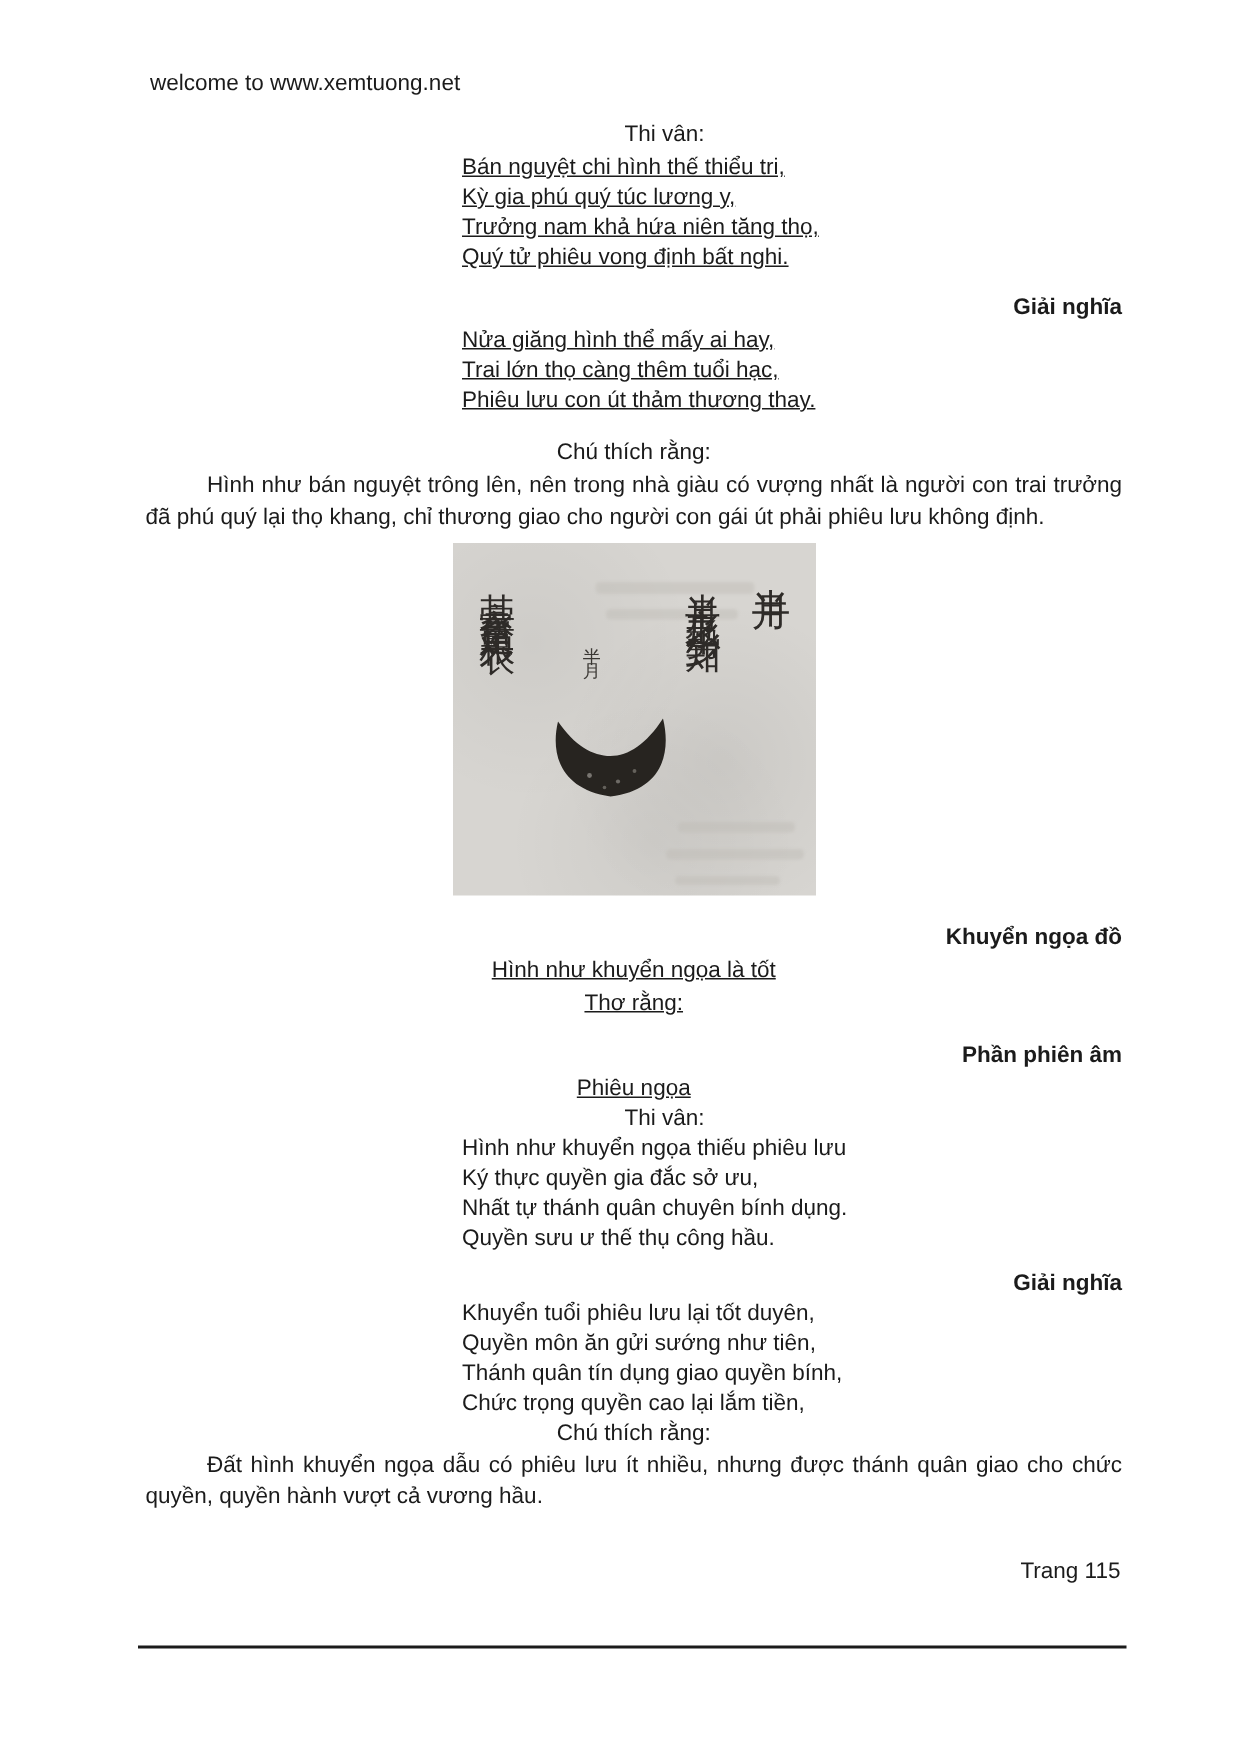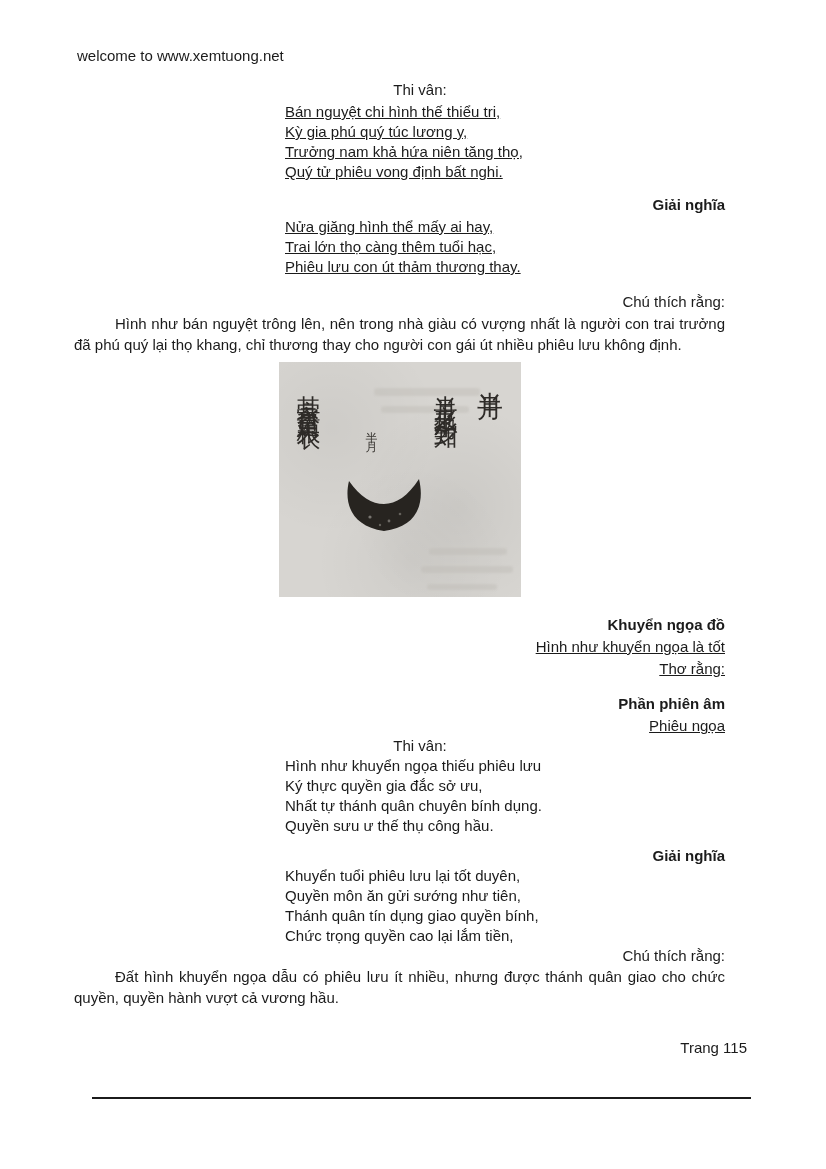--- a/index.html
+++ b/index.html
@@ -6,31 +6,31 @@
   html,body { background:#ffffff; }
   body {
     width:826px; height:1169px;
     font-family:"Liberation Sans", sans-serif;
     color:#1b1b1b;
     font-size:15px;
     position:relative;
     overflow:hidden;
   }
   .page { position:relative; width:826px; height:1169px; padding-top:46px; background:#fff; }
-  .content { width:651px; margin-left:74px; }
+  .content { width:651px; margin-left:97px; }
 
   .site-header { margin-left:3px; line-height:20px; height:20px; }
 
   .label-indent { padding-left:41px; line-height:20px; height:20px;text-align:center; }
 
   .verse-block { padding-left:211px; }
   .verse-block .line { line-height:20px; height:20px; white-space:nowrap; }
 
   .heading-bold { font-weight:bold; text-align:right; line-height:20px; height:20px; }
-  .heading-plain { text-align:right; line-height:20px; height:20px; }
+  .heading-plain { text-align:center; line-height:20px; height:20px; }
 
   .para { text-align:justify; line-height:21px; text-indent:41px; }
 
   .mt14 { margin-top:14px; }
   .mt13 { margin-top:13px; }
   .mt15 { margin-top:15px; }
   .mt18 { margin-top:18px; }
   .mt10 { margin-top:10px; }
   .mt2  { margin-top:2px;text-decoration:underline; }
   .mt1  { margin-top:1px; }
@@ -102,21 +102,21 @@
     <div class="heading-bold mt13">Giải nghĩa</div>
 
     <div class="verse-block mt2">
       <div class="line">Nửa giăng hình thể mấy ai hay,</div>
       <div class="line">Trai lớn thọ càng thêm tuổi hạc,</div>
       <div class="line">Phiêu lưu con út thảm thương thay.</div>
     </div>
 
     <div class="heading-plain mt15">Chú thích rằng:</div>
 
-    <div class="para mt1">Hình như bán nguyệt trông lên, nên trong nhà giàu có vượng nhất là người con trai trưởng đã phú quý lại thọ khang, chỉ thương thay cho người con gái út nhiều phiêu lưu không định.</div>
+    <div class="para mt1">Hình như bán nguyệt trông lên, nên trong nhà giàu có vượng nhất là người con trai trưởng đã phú quý lại thọ khang, chỉ thương giao cho người con gái út phải phiêu lưu không định.</div>
 
     <div class="figure">
       <div class="ghost g1"></div>
       <div class="ghost g2"></div>
       <div class="ghost g3"></div>
       <div class="ghost g4"></div>
       <div class="ghost g5"></div>
 
       <div class="vcol big col-left">其家富貴足粮衣</div>
       <div class="vcol big col-inner">半月之形勢少知</div>

